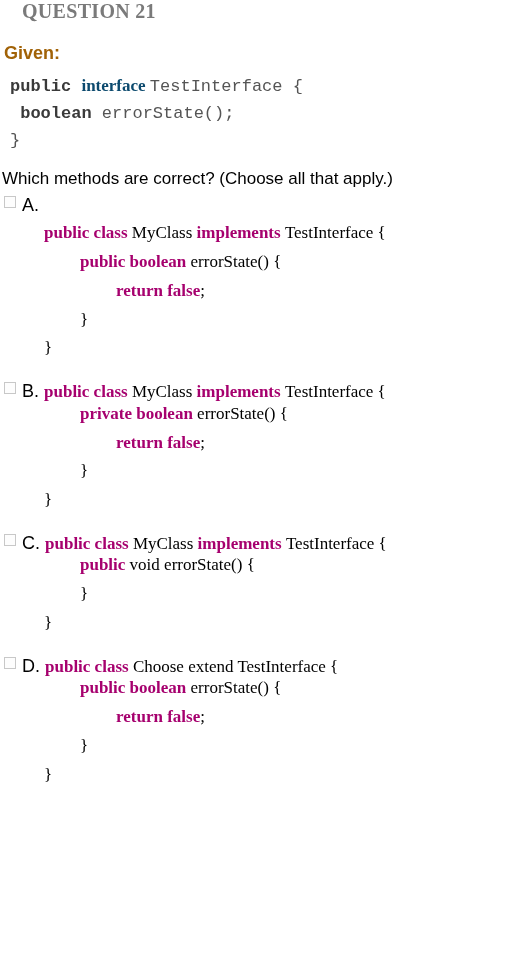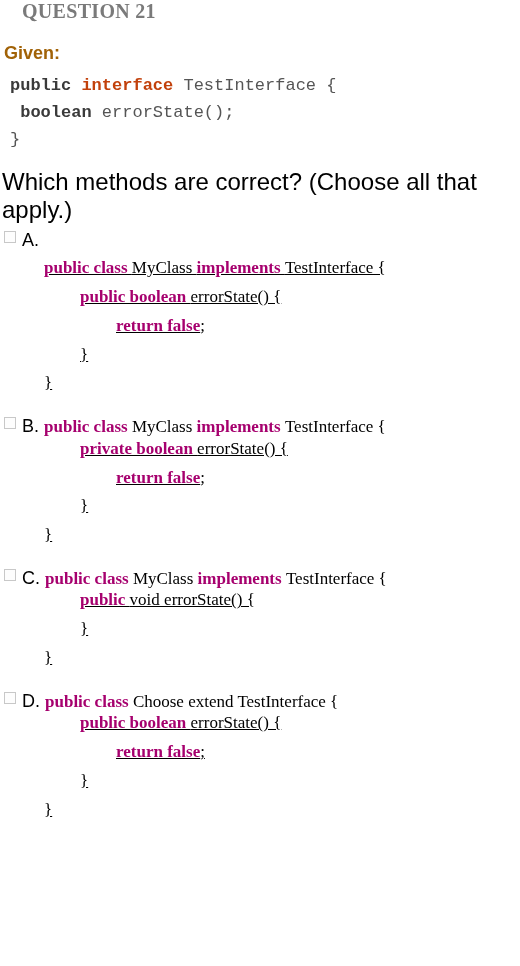--- a/index.html
+++ b/index.html
@@ -28,24 +28,24 @@
   }
   .given-code {
     font-family: Menlo, Consolas, "Courier New", monospace;
     font-size: 17px;
     color: #555;
     margin-left: 10px;
     line-height: 1.6;
     white-space: pre;
   }
   .kw-dark  { color: #3a3a3a; font-weight: 700; }  
-  .kw-blue  { color: #c2410c; font-weight: 700; }  
+  .kw-blue  { color: #0c4a6e; font-weight: 700; font-family: Liberation Serif, serif; }  
   .ident    { color: #555; }
   .prompt {
-    font-size: 24px;
+    font-size: 17px;
     color: #000;
     margin: 14px 0 4px 2px;
   }
   .options { margin-left: 4px; }
   .option  { position: relative; margin-bottom: 8px; }
   .cbx {
     position: absolute;
     left: 0;
     top: 3px;
     width: 12px;
@@ -61,21 +61,20 @@
     line-height: 1.35;
   }
   .opt-letter.inline { display: inline; }
   .code-body {
     font-family: Georgia, "Times New Roman", serif;
     font-size: 17px;
     line-height: 1.7;
     margin-left: 40px;
     margin-top: 2px;
     margin-bottom: 16px;
-    text-decoration: underline;
   }
   .code-body.shift-up { margin-top: -4px; }
   .ind1 { padding-left: 36px; }
   .ind2 { padding-left: 72px; }
   .k  { color: #a6006e; font-weight: 700; }   
   .t  { color: #000; }                         
 </style>
 </head>
 <body>
 

